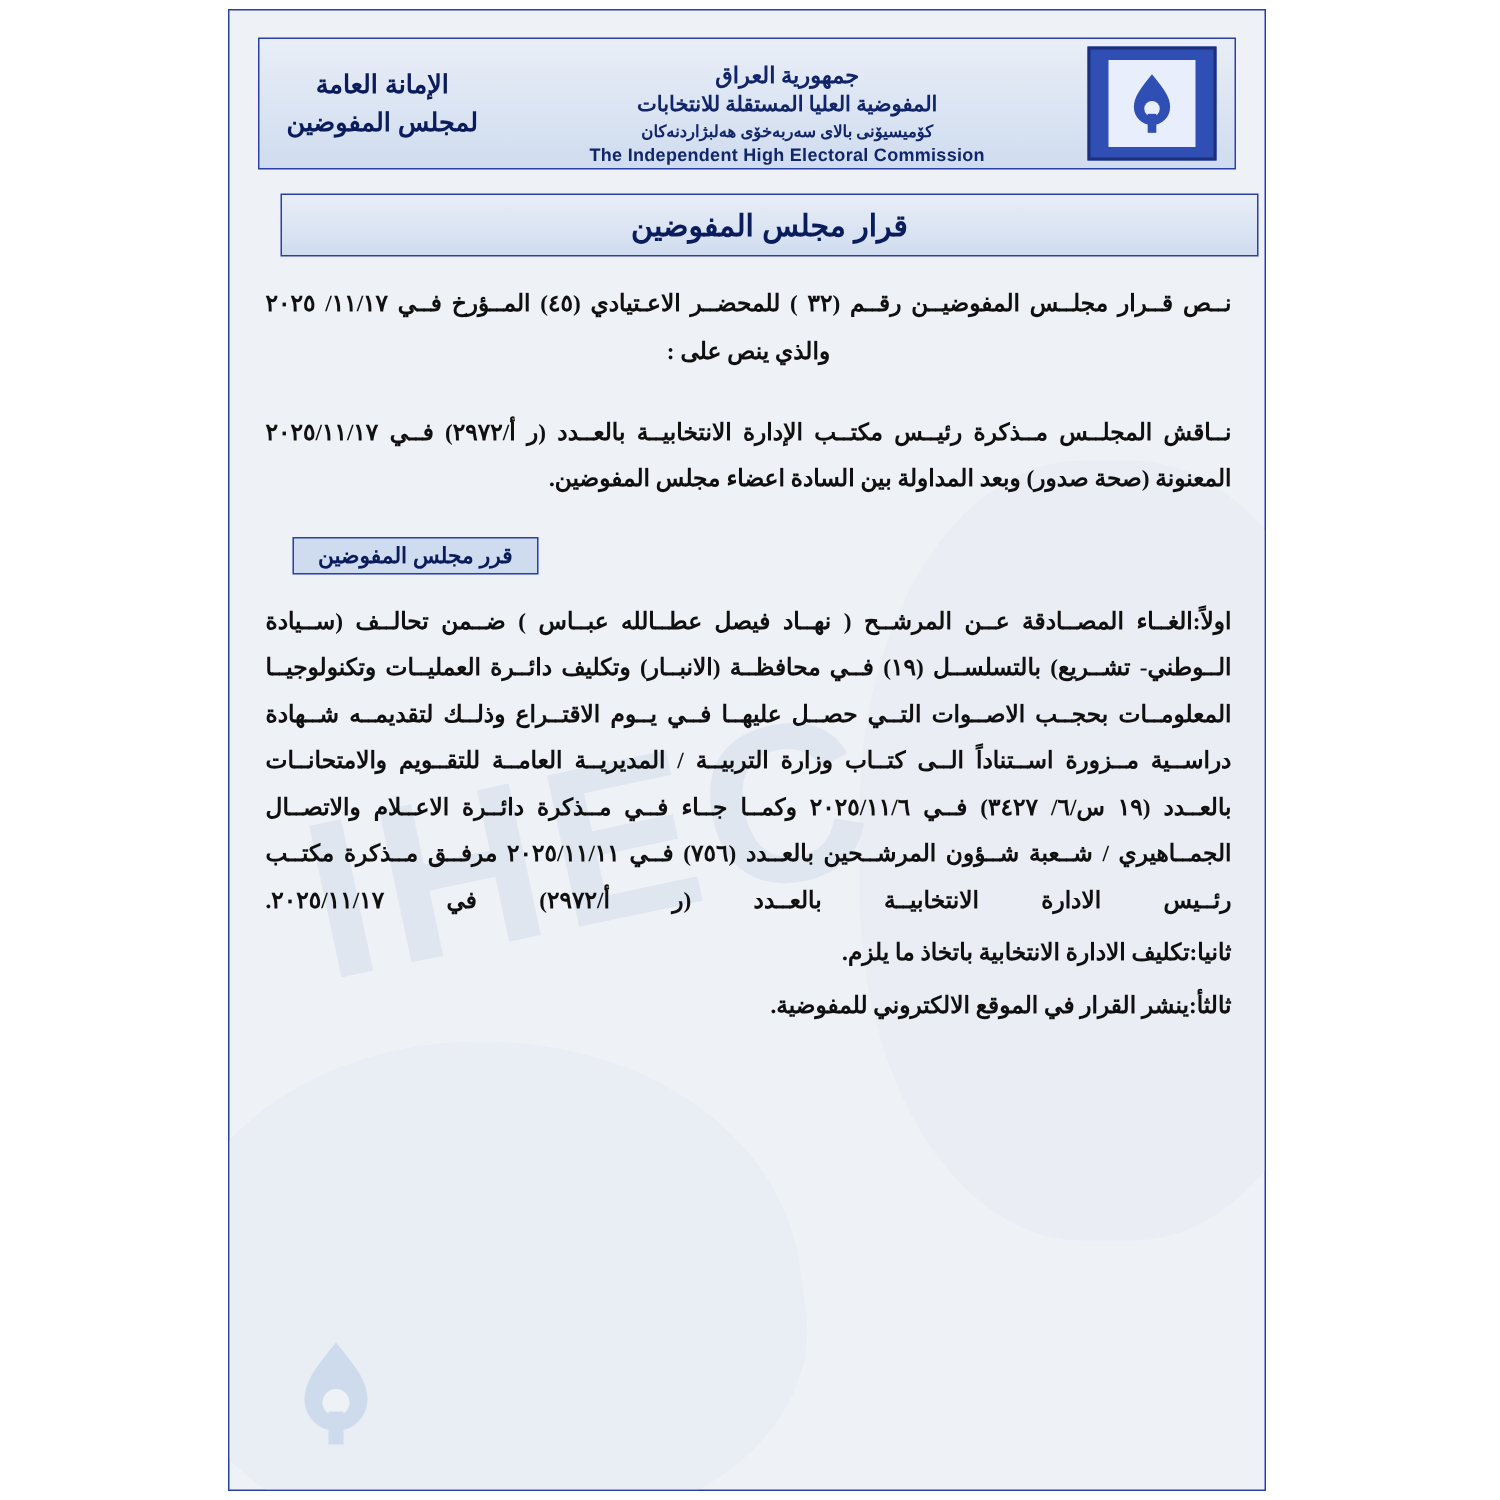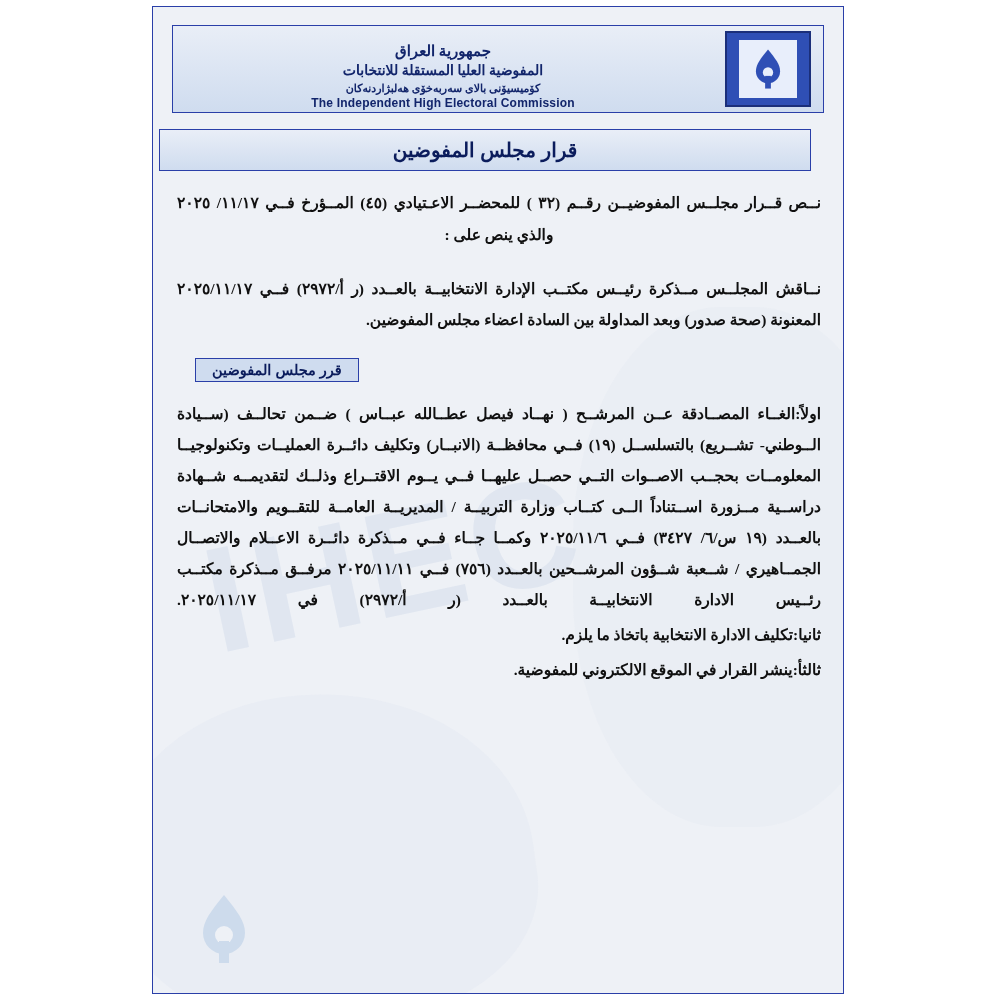--- a/index.html
+++ b/index.html
@@ -127,21 +127,21 @@
     height: 58px;
     background: #e8eefb;
     display: flex;
     align-items: center;
     justify-content: center;
   }
 
   
   .title-bar {
     position: absolute;
-    left: 6px;
+    left: 34px;
     top: 122px;
     width: 652px;
     height: 42px;
     background: linear-gradient(180deg, #e9eef7 0%, #cfdcef 100%);
     border: 1px solid #2a3fa8;
     box-sizing: border-box;
     display: flex;
     align-items: center;
     justify-content: center;
     color: #0b1c5c;
@@ -209,20 +209,24 @@
     <div class="wm wm-blue-big"></div>
     <div class="wm wm-blue-right"></div>
     <div class="wm-text">IHEC</div>
     <svg class="wm-logo" viewBox="0 0 70 80">
       <path d="M35 6 C22 22 14 32 14 44 a21 21 0 0 0 42 0 C56 32 48 22 35 6 z" fill="#cddbec"></path>
       <circle cx="35" cy="46" r="9" fill="#eef1f6"></circle>
       <rect x="30" y="52" width="10" height="22" fill="#cddbec"></rect>
     </svg>
 
     <div class="header">
+      <div class="header-titles">
+        <div>الإمانة العامة</div>
+        <div>لمجلس المفوضين</div>
+      </div>
 
       <div class="header-center">
         <div class="hc-l1">جمهورية العراق</div>
         <div class="hc-l2">المفوضية العليا المستقلة للانتخابات</div>
         <div class="hc-l3">كۆمیسیۆنی بالای سەربەخۆی هەلبژاردنەكان</div>
         <div class="hc-l4">The Independent High Electoral Commission</div>
       </div>
 
       <div class="logo-box">
         <div class="logo-inner">

